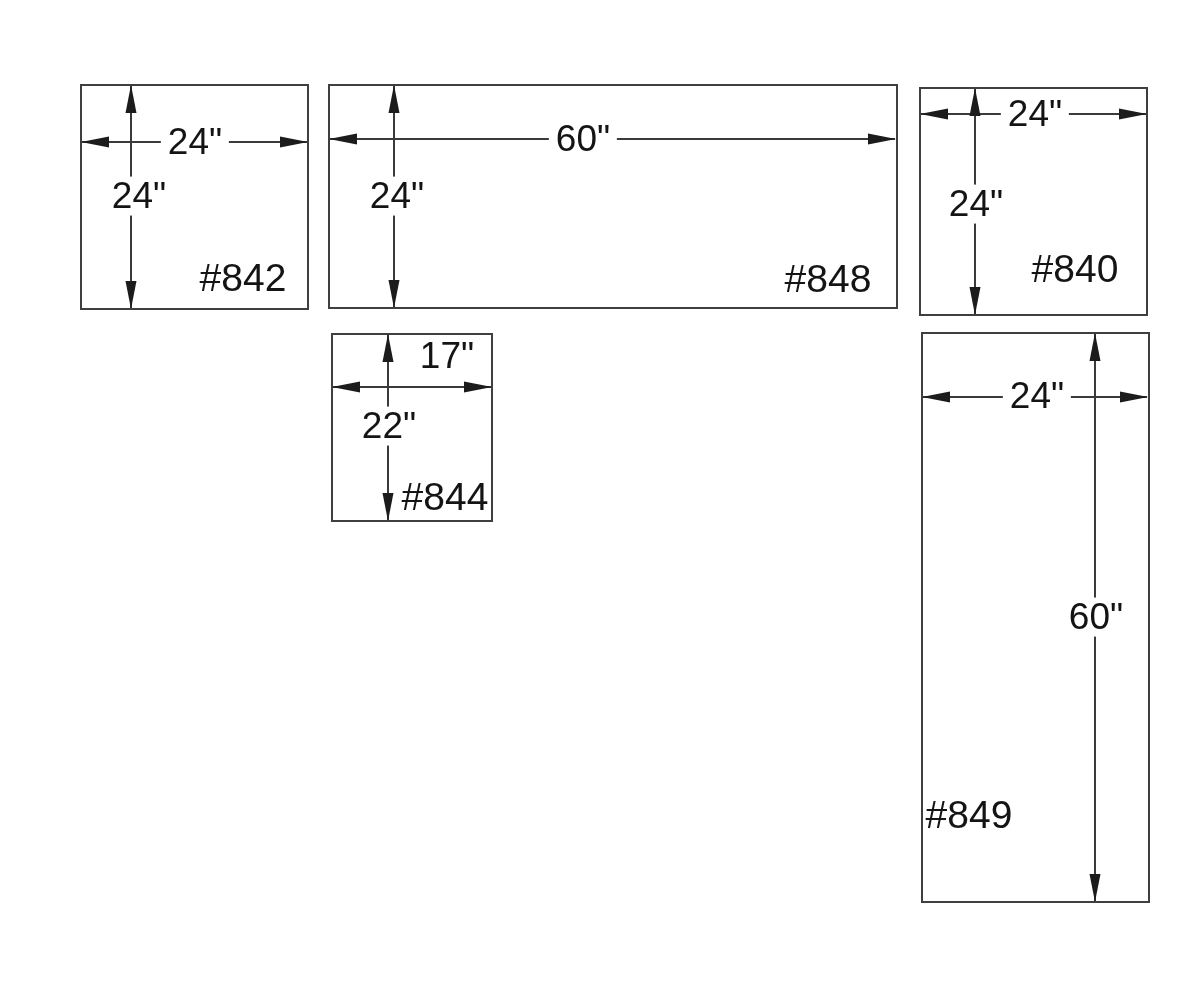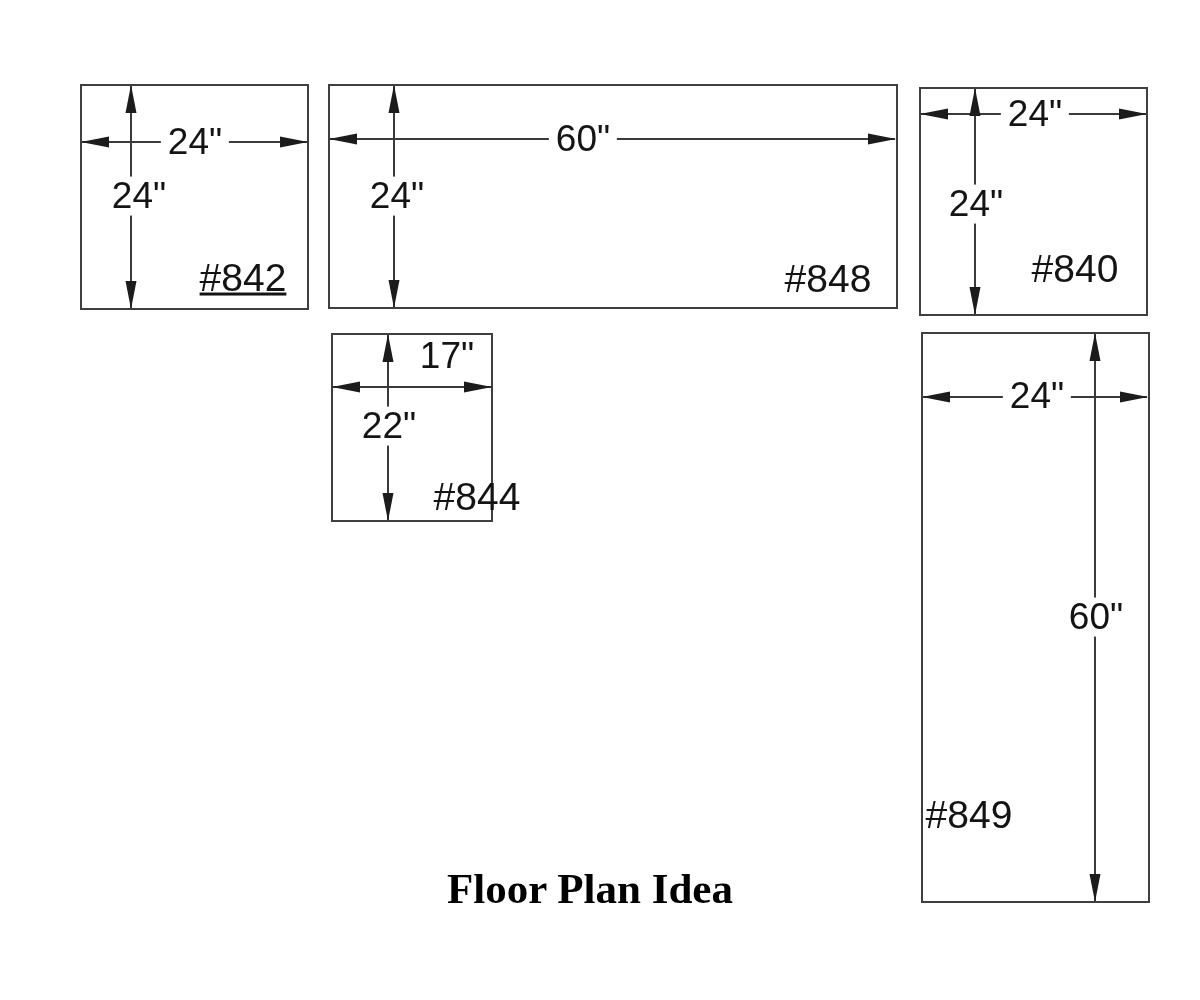--- a/index.html
+++ b/index.html
@@ -79,24 +79,24 @@
   .t-848-w { left: 583px;  top: 139px; }
   .t-848-h { left: 397px;  top: 196px; }
   .t-840-w { left: 1035px; top: 114px; }
   .t-840-h { left: 976px;  top: 204px; }
   .t-844-w { left: 447px;  top: 356px; background: transparent; }
   .t-844-h { left: 389px;  top: 426px; }
   .t-849-w { left: 1037px; top: 396px; }
   .t-849-h { left: 1096px; top: 617px; }
 
   
-  .l-842 { left: 243px;  top: 278px; text-decoration: underline; }
+  .l-842 { left: 243px;  top: 278px; }
   .l-848 { left: 828px;  top: 279px; }
   .l-840 { left: 1075px; top: 269px; }
-  .l-844 { left: 445px;  top: 497px; margin-left: 32px; }
+  .l-844 { left: 445px;  top: 497px; }
   .l-849 { left: 969px;  top: 815px; text-align: right; }
 </style>
 </head>
 <body>
 
 <div class="canvas">
 
   <svg class="dim-svg" viewBox="0 0 1200 1000" xmlns="http://www.w3.org/2000/svg">
 
     <g>
@@ -176,15 +176,14 @@
   <div class="dim-text t-844-h">22"</div>
   <div class="dim-text t-849-w">24"</div>
   <div class="dim-text t-849-h">60"</div>
 
   <div class="unit-label l-842">#842</div>
   <div class="unit-label l-848">#848</div>
   <div class="unit-label l-840">#840</div>
   <div class="unit-label l-844">#844</div>
   <div class="unit-label l-849">#849</div>
 
-  <div class="plan-title">Floor Plan Idea</div>
 
 </div>
 
 </body></html>

